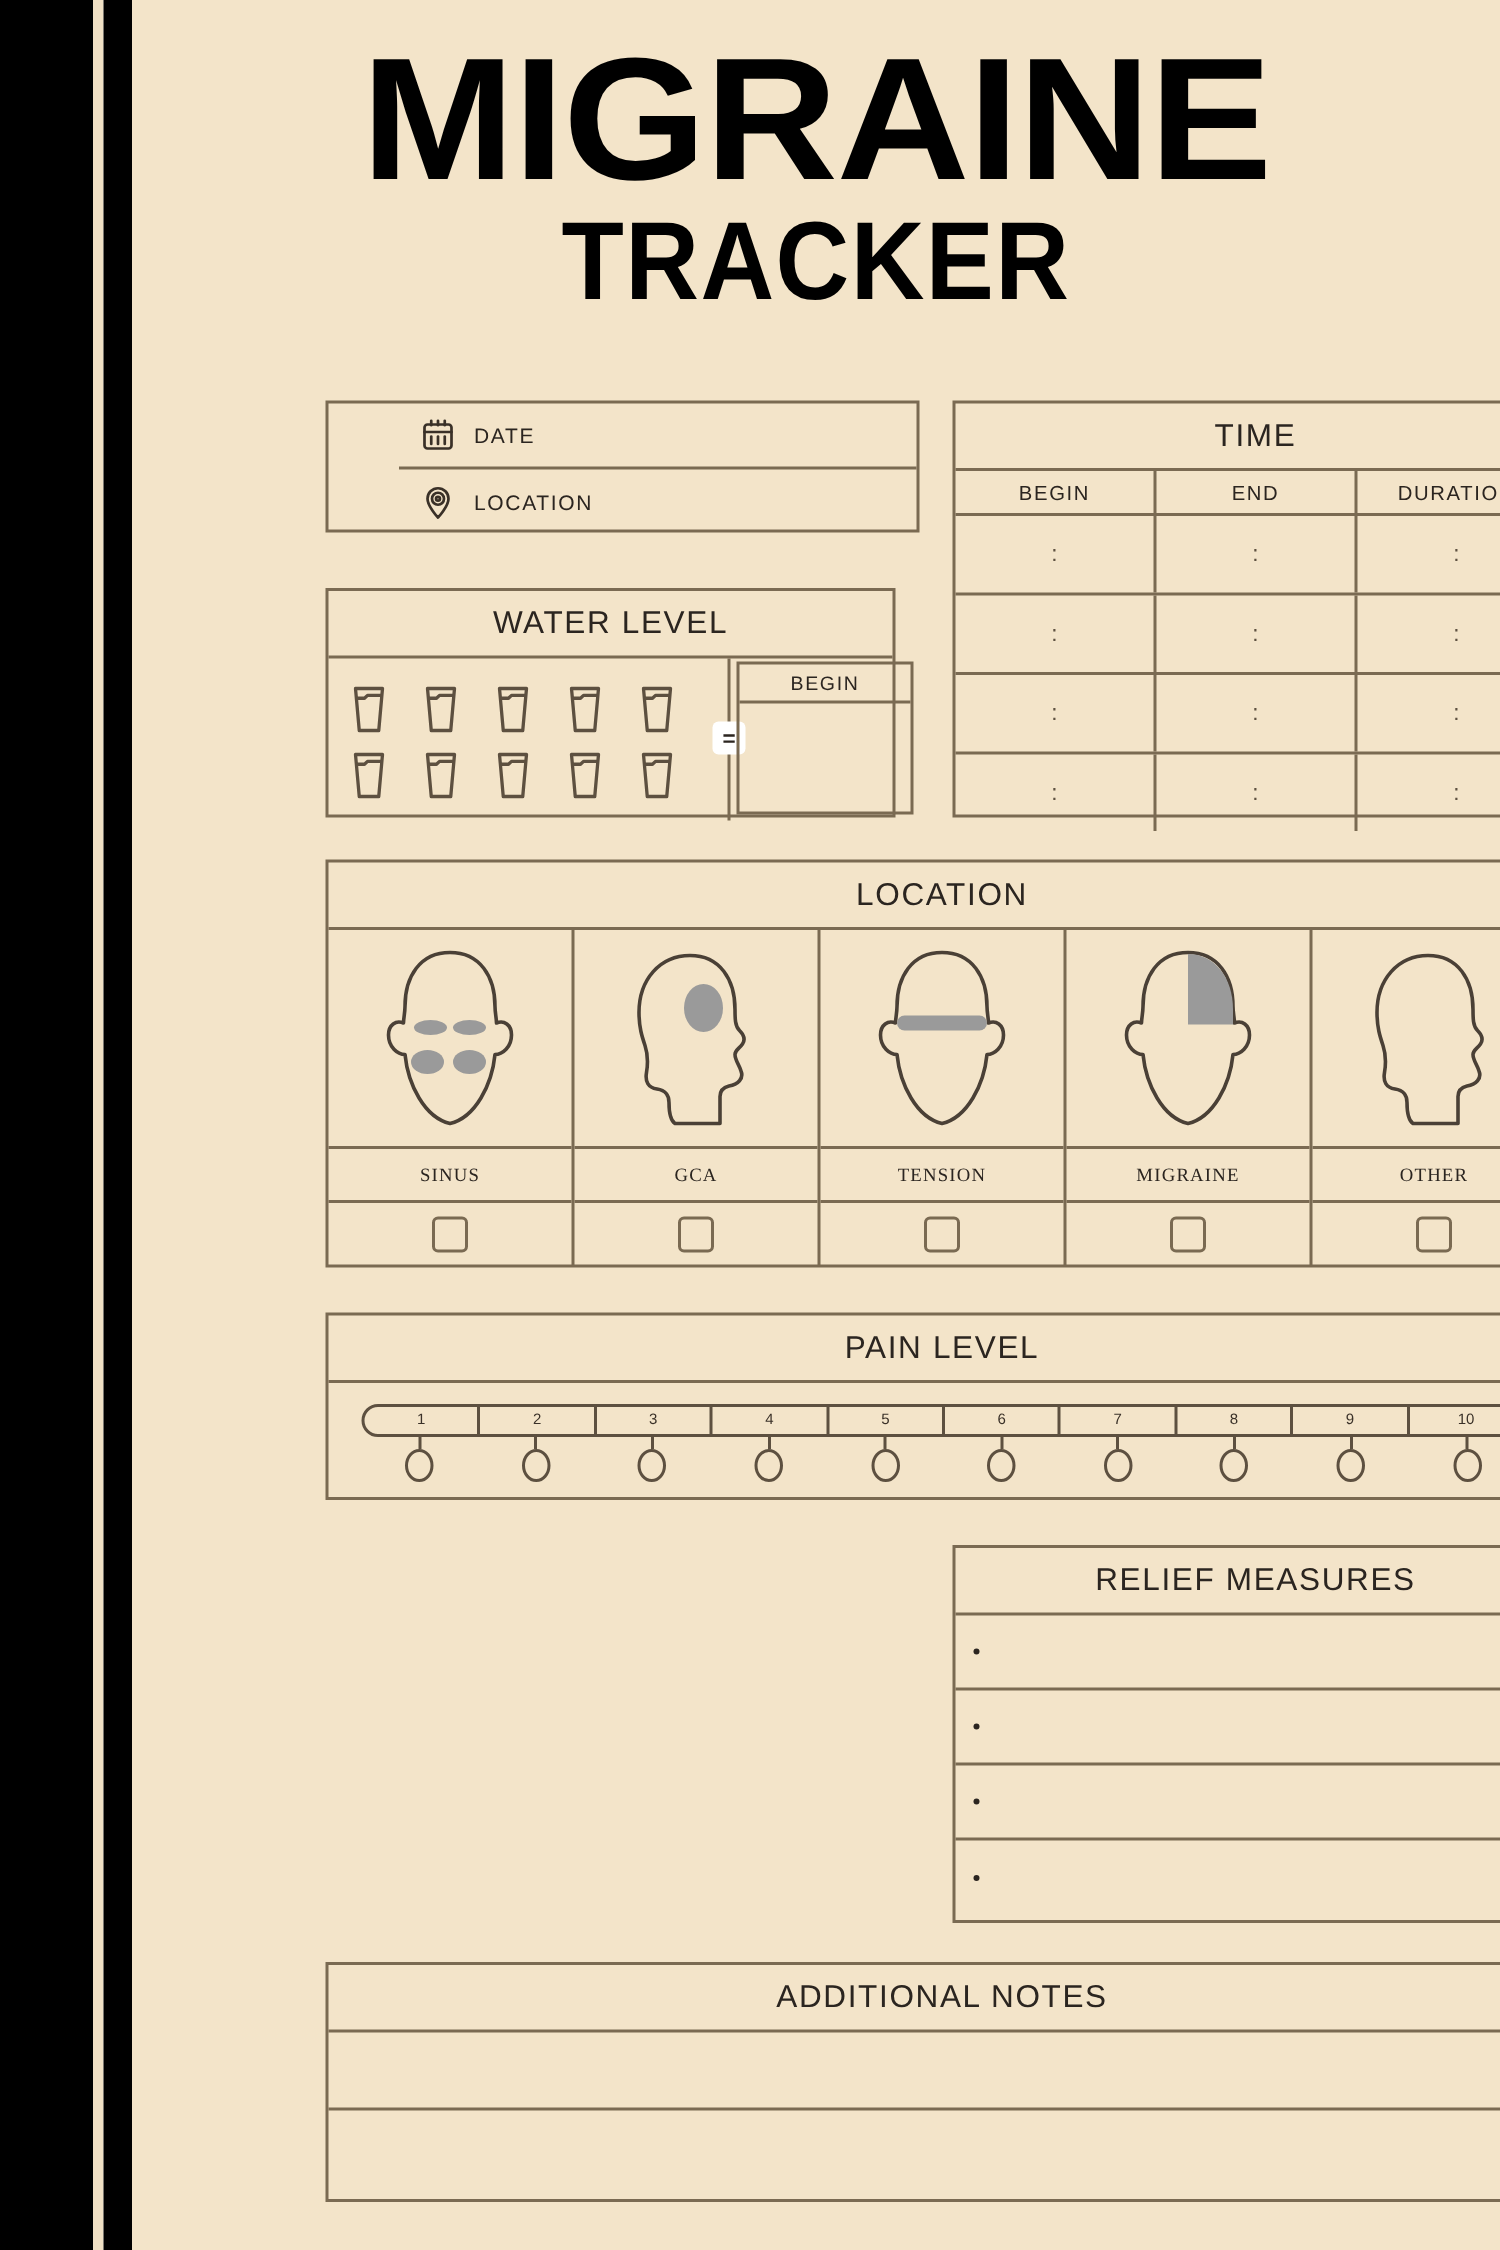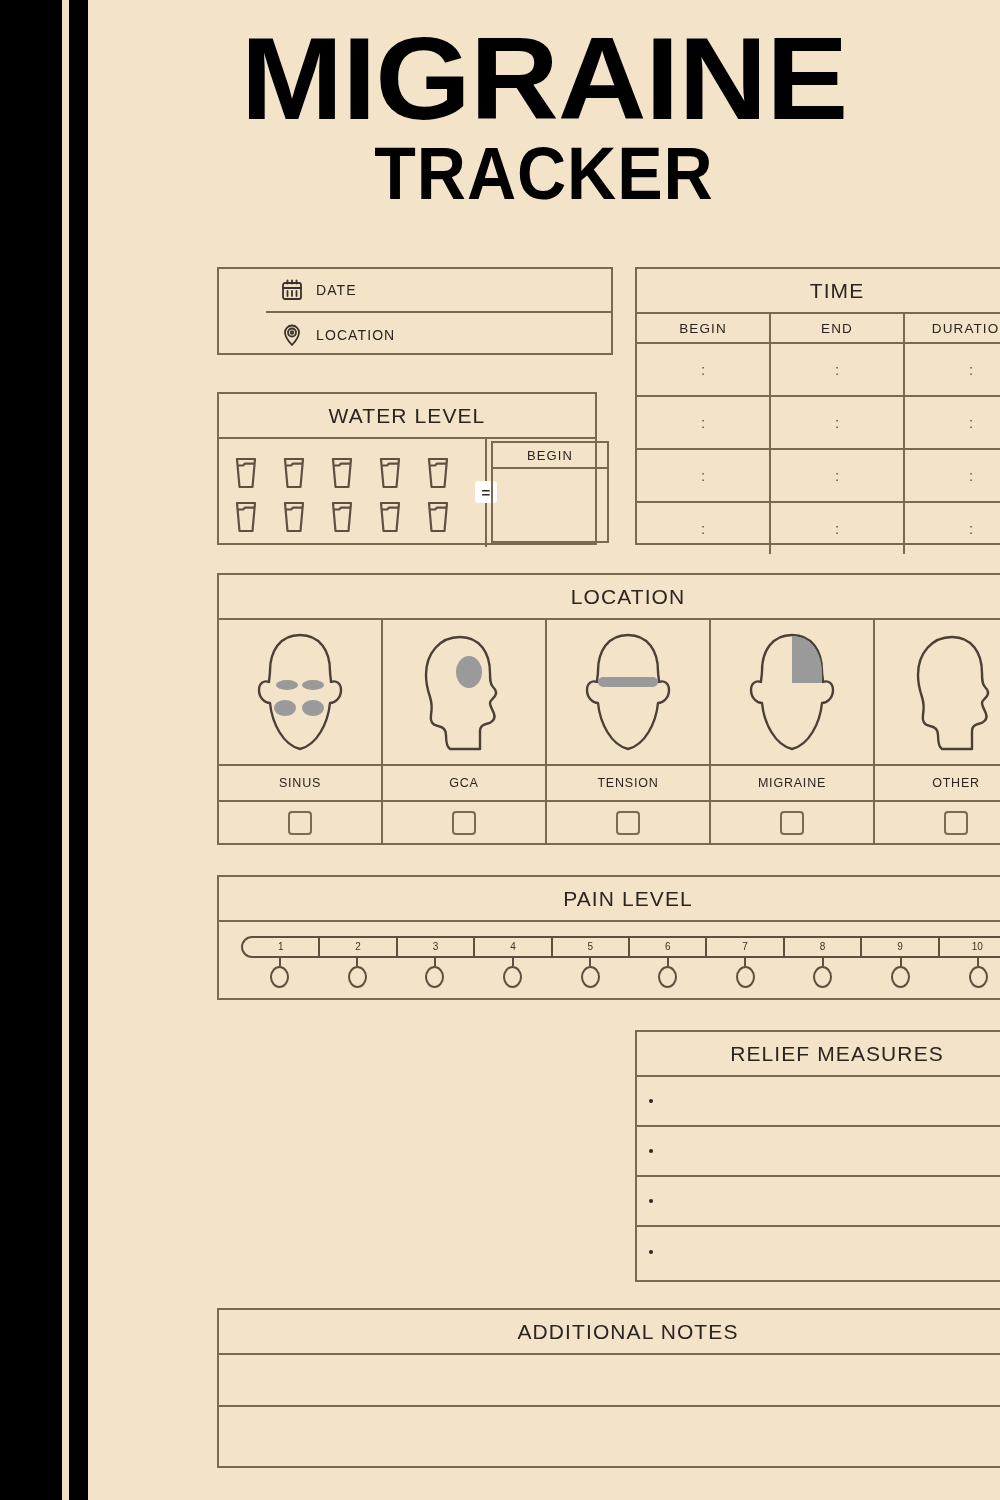--- a/index.html
+++ b/index.html
@@ -204,20 +204,21 @@
   }
   .loc-label {
     height: 34px;
     display: flex;
     align-items: center;
     justify-content: center;
     font-size: 12.5px;
     letter-spacing: 0.8px;
     color: #2b2520;
     border-bottom: 2px solid #7a6a52;
+    font-family: Liberation Serif, serif;
   }
   .loc-check {
     flex: 1 1 auto;
     display: flex;
     align-items: center;
     justify-content: center;
   }
   .checkbox {
     width: 24px; height: 24px;
     border: 2px solid #7a6a52;

